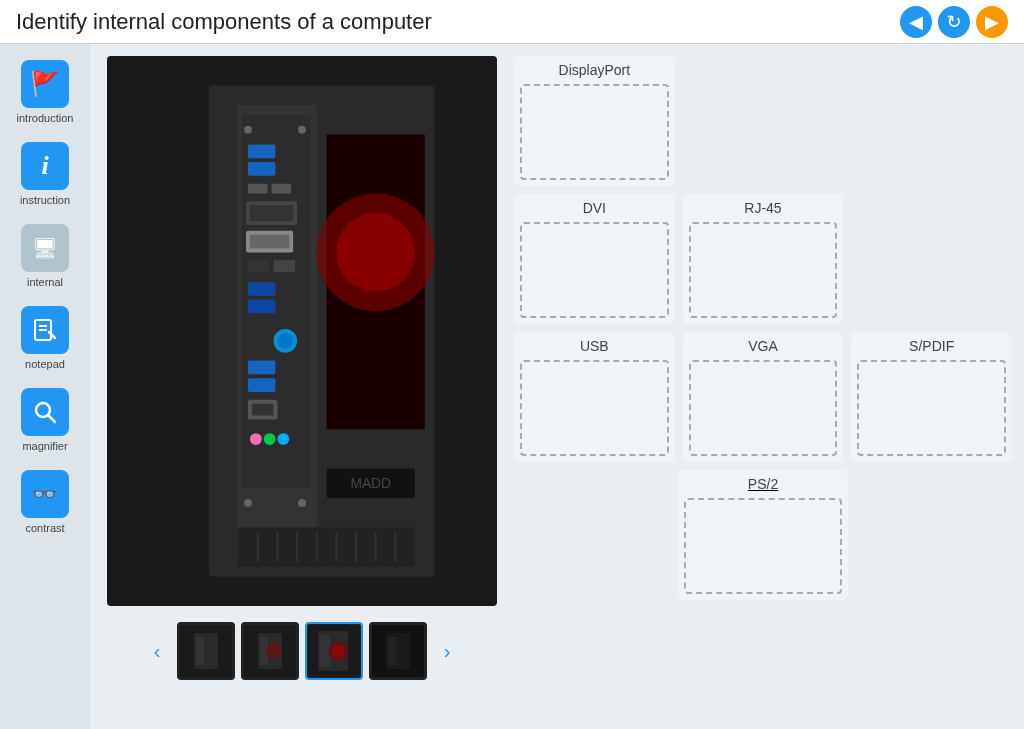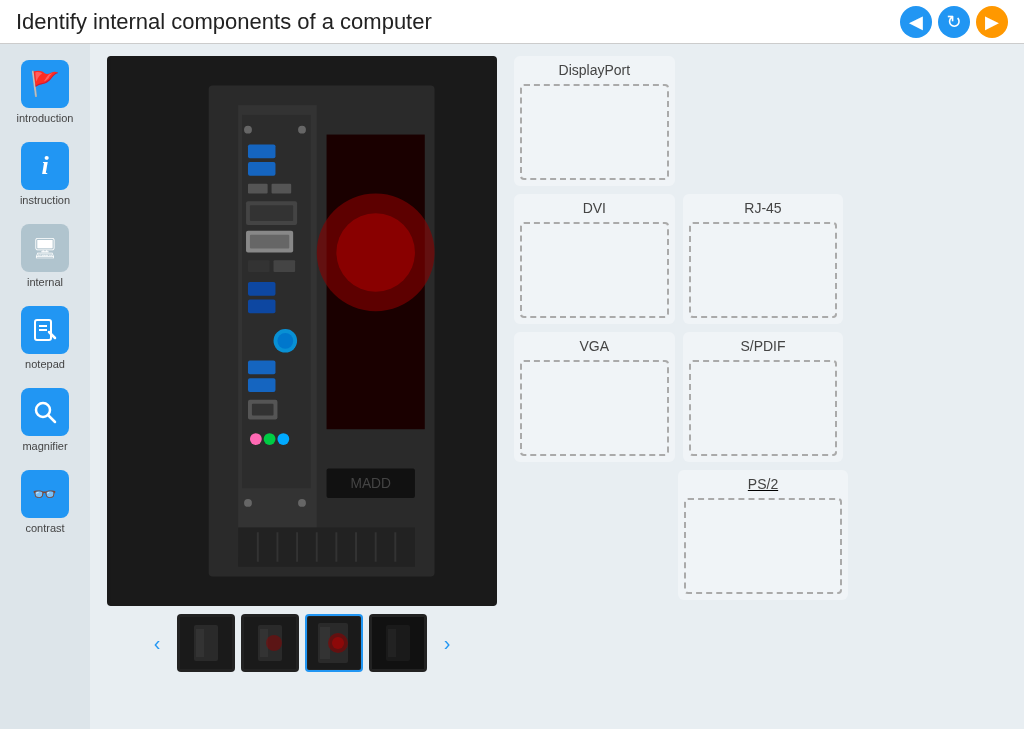--- a/index.html
+++ b/index.html
@@ -102,21 +102,21 @@
       padding: 12px;
       gap: 12px;
       overflow: hidden;
     }
 
     
     .left-panel {
       display: flex;
       flex-direction: column;
       align-items: center;
-      gap: 8px;
+      gap: 16px;
       width: 400px;
       flex-shrink: 0;
     }
     .main-image {
       width: 390px;
       height: 550px;
       background: #1a1a1a;
       border-radius: 4px;
       overflow: hidden;
       display: flex;
@@ -401,20 +401,24 @@
           <div class="drop-zone"></div>
         </div>
         <div class="drop-cell">
           <span class="drop-cell-label">RJ-45</span>
           <div class="drop-zone"></div>
         </div>
       </div>
 
       <div class="drop-grid">
         <div class="drop-cell">
+          <span class="drop-cell-label">USB</span>
+          <div class="drop-zone"></div>
+        </div>
+        <div class="drop-cell">
           <span class="drop-cell-label">VGA</span>
           <div class="drop-zone"></div>
         </div>
         <div class="drop-cell">
           <span class="drop-cell-label">S/PDIF</span>
           <div class="drop-zone"></div>
         </div>
       </div>
 
       <div class="drop-grid-bottom">

